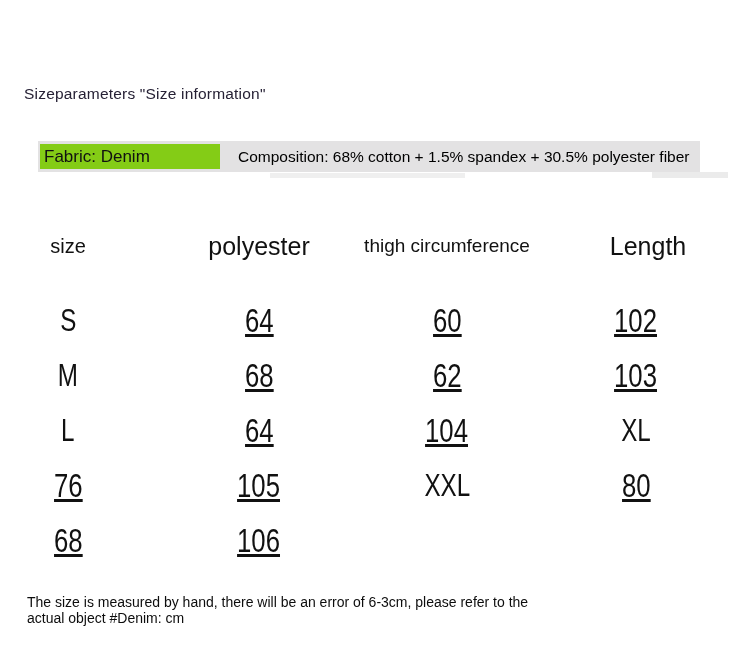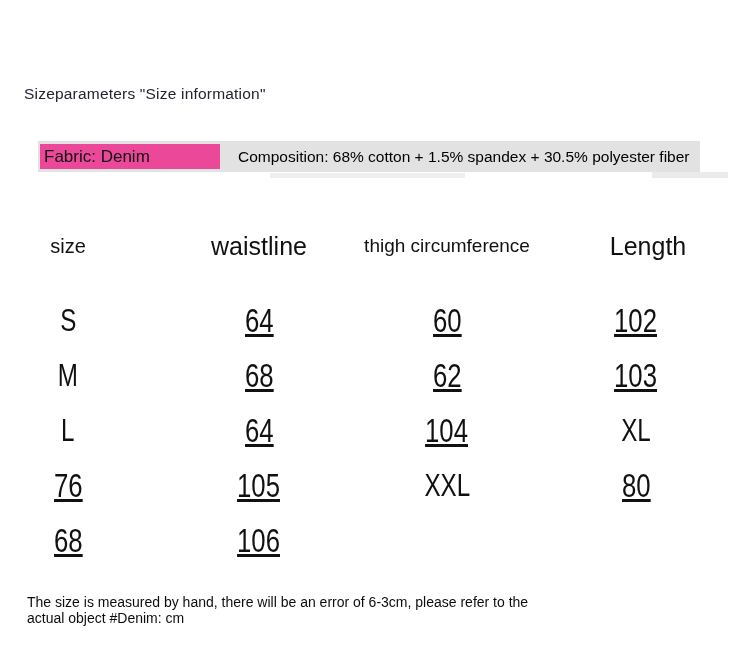--- a/index.html
+++ b/index.html
@@ -33,21 +33,21 @@
     width: 662px;
     height: 31px;
     background: #e3e2e3;
   }
   .fabric-label {
     position: absolute;
     left: 2px;
     top: 3px;
     width: 176px;
     height: 25px;
-    background: #ec4899;
+    background: #84cc16;
     display: flex;
     align-items: center;
     padding-left: 4px;
     font-size: 17px;
     color: #111111;
     white-space: nowrap;
   }
   .composition {
     position: absolute;
     left: 200px;
@@ -113,21 +113,21 @@
   <div class="fabric-bar">
     <span class="fabric-label">Fabric: Denim</span>
     <span class="composition">Composition: 68% cotton + 1.5% spandex + 30.5% polyester fiber</span>
   </div>
   <div class="smudge a"></div>
   <div class="smudge b"></div>
 
   <div class="size-table">
 
     <div class="cell th th-size">size</div>
-    <div class="cell th th-waist">waistline</div>
+    <div class="cell th th-waist">polyester</div>
     <div class="cell th th-thigh">thigh circumference</div>
     <div class="cell th th-length">Length</div>
 
     <div class="spacer"></div>
 
     <div class="cell row-label">
         <span class="cond">S</span>
       </div>
     <div class="cell num">
         <span class="cond">64</span>

